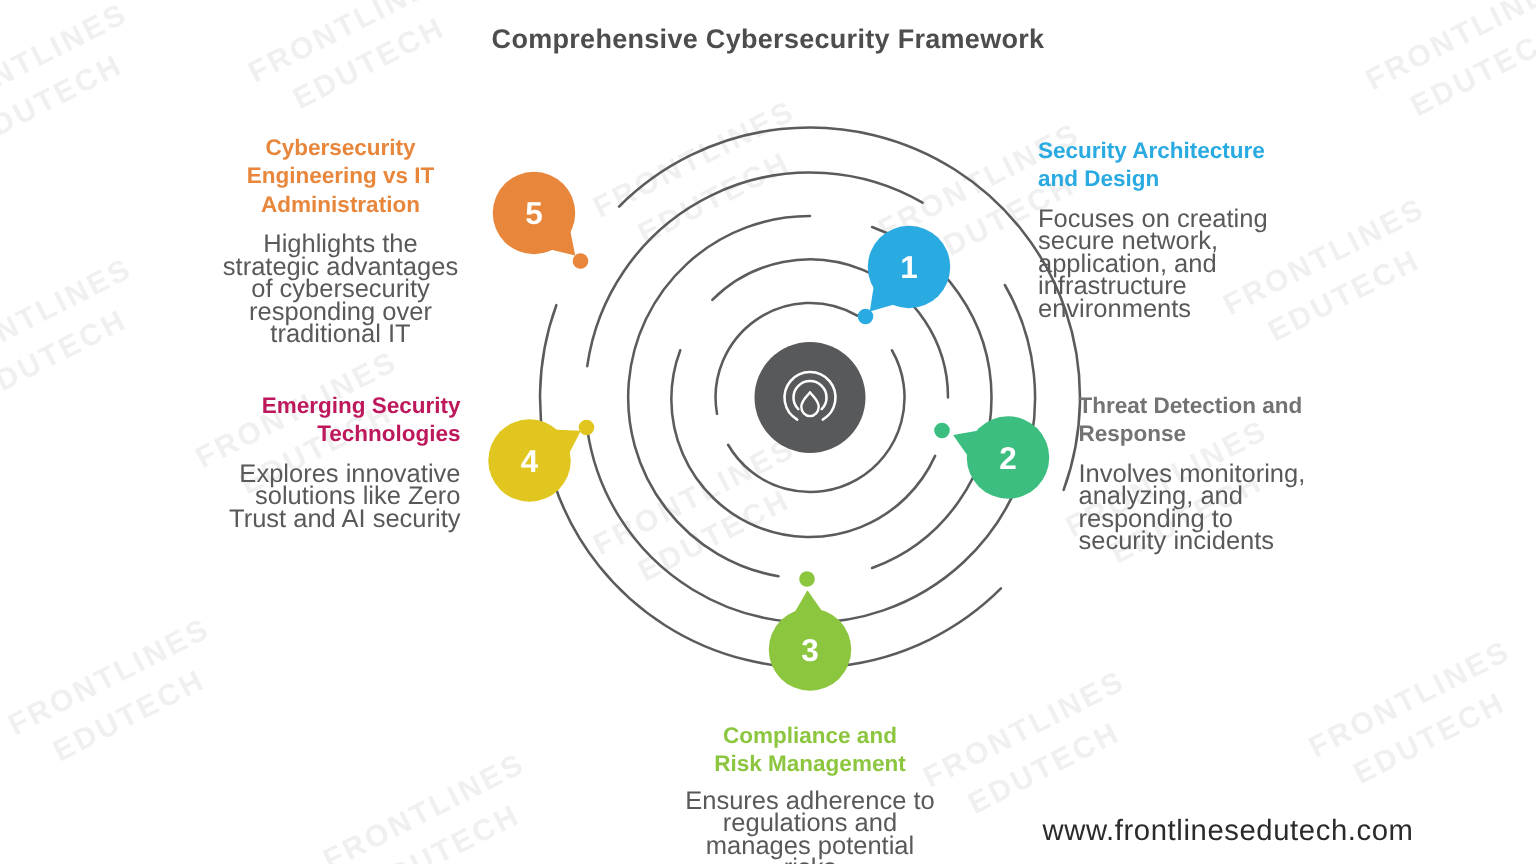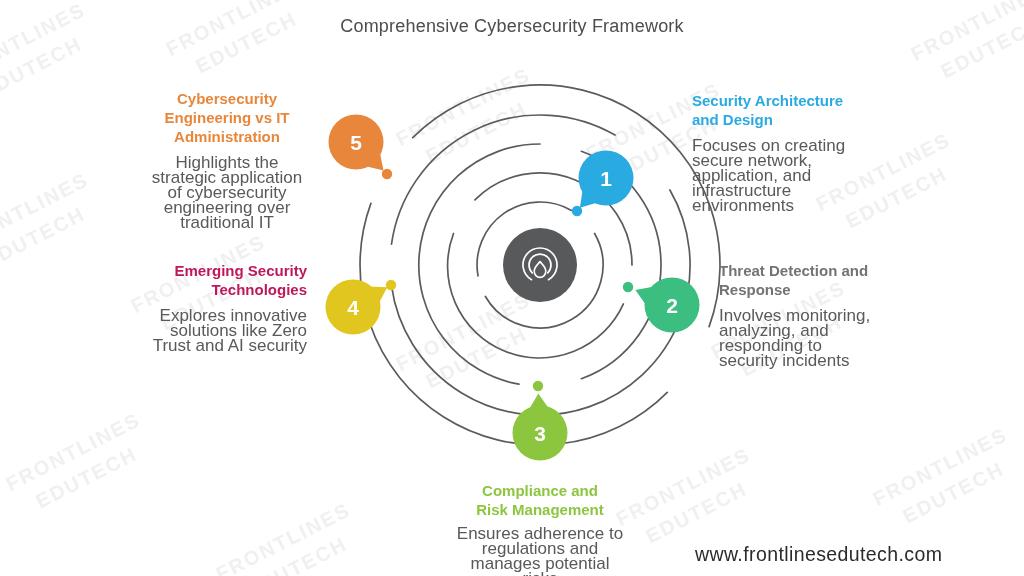--- a/index.html
+++ b/index.html
@@ -15,21 +15,21 @@
     color:#f0f0f1;text-align:center;white-space:nowrap;user-select:none;
   }
   
   #diagram{position:absolute;left:0;top:0;z-index:1;}
   .bubble-num{
     font-family:"Liberation Sans", sans-serif;font-weight:700;font-size:21px;fill:#ffffff;
   }
   
   #page-title{
     position:absolute;top:16px;left:0;width:100%;text-align:center;z-index:2;
-    font-size:18px;font-weight:400;color:#4d4d4d;letter-spacing:.2px;
+    font-size:18px;font-weight:700;color:#4d4d4d;letter-spacing:.2px;
   }
   .item-block{position:absolute;z-index:2;}
   .item-title{margin:0 0 9px 0;font-size:15px;font-weight:700;line-height:19px;}
   .item-desc{margin:0;font-size:17px;line-height:15px;color:#58595b;}
   .item-1{left:692px;top:91px;width:155px;text-align:left;}
   .item-2{left:719px;top:261px;width:165px;text-align:left;}
   .item-3{left:440px;top:481px;width:200px;text-align:center;}
   .item-3 .item-title{max-width:150px;margin-left:auto;margin-right:auto;margin-bottom:7px;}
   .item-3 .item-desc{max-width:170px;margin-left:auto;margin-right:auto;}
   .item-4{left:130px;top:261px;width:177px;text-align:right;}
@@ -170,18 +170,18 @@
     <p class="item-desc">Ensures adherence to regulations and manages potential risks</p>
   </div>
 
   <div class="item-block item-4">
     <h3 class="item-title" style="color: #be185d;">Emerging Security Technologies</h3>
     <p class="item-desc">Explores innovative solutions like Zero Trust and AI security</p>
   </div>
 
   <div class="item-block item-5">
     <h3 class="item-title" style="color: rgb(232, 135, 59);">Cybersecurity Engineering vs IT Administration</h3>
-    <p class="item-desc">Highlights the strategic application of cybersecurity engineering over traditional IT</p>
+    <p class="item-desc">Highlights the strategic advantages of cybersecurity responding over traditional IT</p>
   </div>
 
   <div id="website">www.frontlinesedutech.com</div>
 
 </div>
 
 </body></html>

